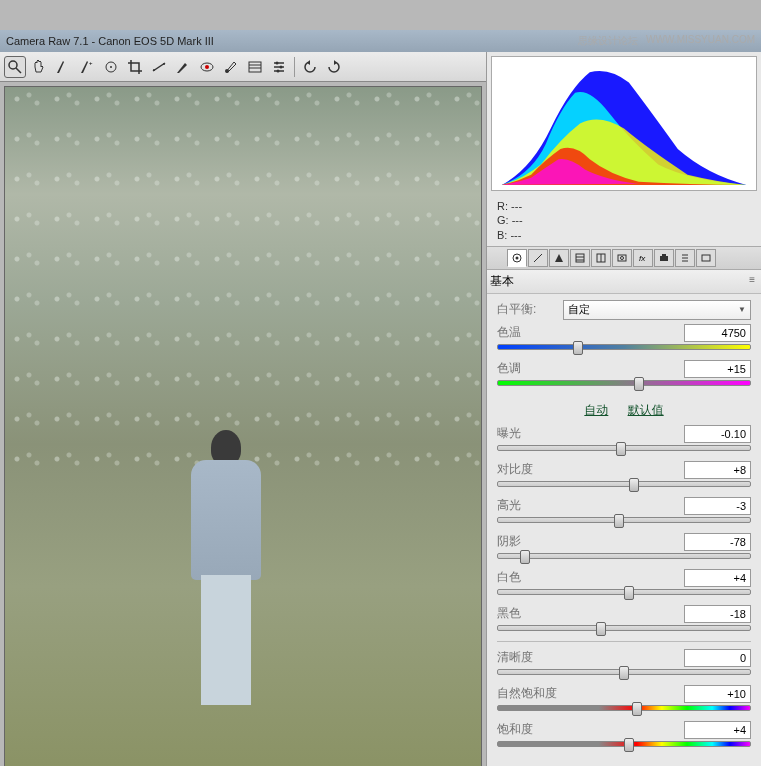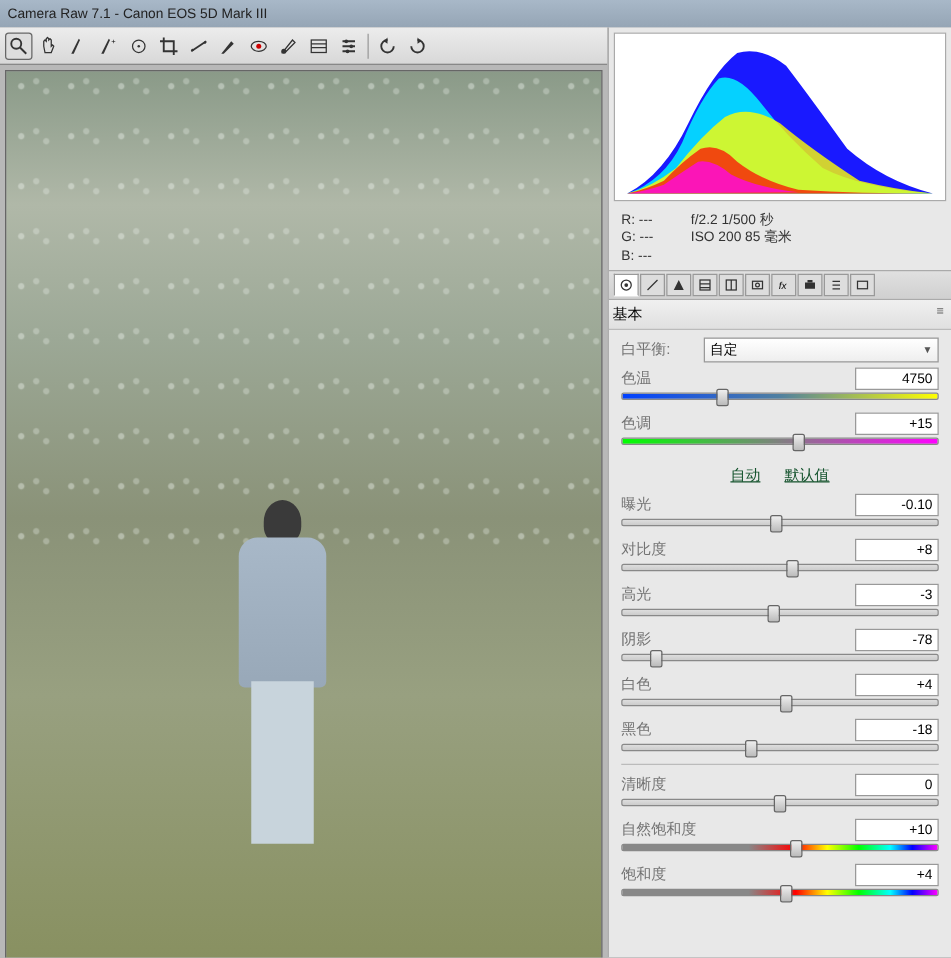--- a/index.html
+++ b/index.html
@@ -1,38 +1,38 @@
 <!DOCTYPE html>
 <html><head>
 <meta charset="utf-8">
 <style>
 * { margin: 0; padding: 0; box-sizing: border-box; font-family: "Microsoft YaHei", sans-serif; }
 body { background: #b8b8b8; width: 761px; height: 766px; overflow: hidden; }
-.titlebar { background: linear-gradient(#a8b8c8, #95a5b5); height: 22px; display: flex; align-items: center; padding: 0 6px; font-size: 11px; color: #222; justify-content: space-between; }
+.titlebar { background: linear-gradient(#a8b8c8, #95a5b5); height: 22px; display: flex; align-items: center; padding: 0 6px; font-size: 11px; color: #222; justify-content: space-between; margin-top: 30px; }
 .watermark { color: #aaa; font-size: 10px; display: flex; gap: 8px; }
 .main { display: flex; height: calc(100% - 22px); }
 .preview-area { flex: 0 0 485px; background: #b8b8b8; }
 .toolbar { height: 30px; background: linear-gradient(#ececec, #d8d8d8); border-bottom: 1px solid #888; display: flex; align-items: center; padding: 0 4px; gap: 2px; }
 .tool-btn { width: 22px; height: 22px; display: flex; align-items: center; justify-content: center; border: 1px solid transparent; border-radius: 3px; cursor: pointer; }
 .tool-btn.active { border-color: #666; background: #ddd; }
 .tool-btn svg { width: 16px; height: 16px; }
 .sep { width: 1px; height: 20px; background: #999; margin: 0 2px; }
 .image-preview { width: 478px; height: 716px; margin: 4px; border: 1px solid #666; position: relative; overflow: hidden; background: linear-gradient(180deg, #8a9a88 0%, #b0b8a8 15%, #9ca896 30%, #8a9278 50%, #98a080 70%, #889060 100%); }
 .tree-layer { position: absolute; top: 0; left: 0; right: 0; height: 55%; background: radial-gradient(circle at 30% 30%, rgba(240,245,240,0.4) 2px, transparent 3px), radial-gradient(circle at 60% 20%, rgba(240,245,240,0.3) 2px, transparent 3px), radial-gradient(circle at 80% 40%, rgba(240,245,240,0.3) 2px, transparent 3px); background-size: 40px 40px; }
 .person { position: absolute; left: 38%; top: 48%; width: 80px; height: 280px; }
 .person-head { width: 30px; height: 35px; background: #3a3a3a; border-radius: 50% 50% 40% 40%; margin: 0 auto; }
 .person-body { width: 70px; height: 120px; background: linear-gradient(#a8b8c8, #98a8b8); margin: -5px auto 0; border-radius: 15px 15px 5px 5px; }
 .person-legs { width: 50px; height: 130px; background: #c8d4dc; margin: -5px auto 0; }
 .panel { flex: 1; background: #e8e8e8; border-left: 1px solid #999; display: flex; flex-direction: column; overflow-y: auto; }
 .histogram { height: 135px; background: #fff; margin: 4px; border: 1px solid #aaa; position: relative; }
 .histo-svg { width: 100%; height: 100%; }
 .exif { padding: 4px 10px; font-size: 11px; color: #333; display: flex; gap: 30px; }
 .exif-rgb { line-height: 1.3; }
 .exif-meta { line-height: 1.3; }
-.tab-strip { height: 24px; background: linear-gradient(#e0e0e0, #d0d0d0); border-top: 1px solid #aaa; border-bottom: 1px solid #aaa; display: flex; align-items: center; padding: 0 4px; gap: 1px; }
+.tab-strip { height: 24px; background: linear-gradient(#e0e0e0, #d0d0d0); border-top: 1px solid #aaa; border-bottom: 1px solid #aaa; display: flex; align-items: center; padding: 0 20px; gap: 1px; }
 .tab-icon { width: 20px; height: 18px; border: 1px solid #999; background: #ddd; cursor: pointer; display: flex; align-items: center; justify-content: center; font-size: 10px; }
 .tab-icon.active { background: #fff; border-bottom-color: #fff; }
 .panel-title { background: linear-gradient(#f0f0f0, #e0e0e0); border-bottom: 1px solid #bbb; text-align: left; padding: 3px; font-size: 12px; position: relative; }
 .panel-menu { position: absolute; right: 6px; top: 4px; font-size: 10px; color: #666; cursor: pointer; }
 .controls { padding: 6px 10px; }
 .row { display: flex; align-items: center; margin-bottom: 4px; gap: 6px; font-size: 12px; }
 .row-label { flex: 0 0 60px; color: #737373; }
 .dropdown { flex: 1; height: 20px; border: 1px solid #999; background: linear-gradient(#fff, #eee); font-size: 11px; padding: 0 4px; cursor: pointer; display: flex; align-items: center; justify-content: space-between; }
 .dropdown::after { content: '▼'; font-size: 8px; color: #555; }
 .slider-row { margin-bottom: 8px; }
@@ -47,20 +47,24 @@
 .slider-thumb { position: absolute; top: -3px; width: 10px; height: 14px; background: linear-gradient(#eee, #bbb); border: 1px solid #666; border-radius: 2px; transform: translateX(-50%); cursor: grab; }
 .links { text-align: center; padding: 6px; font-size: 12px; }
 .links span { color: #14532d; text-decoration: underline; cursor: pointer; margin: 0 8px; }
 .divider { height: 8px; border-top: 1px solid #bbb; margin-top: 4px; }
 </style>
 </head>
 <body>
 
 <div class="titlebar">
   <span>Camera Raw 7.1  -  Canon EOS 5D Mark III</span>
+  <span class="watermark">
+    <span>思缘设计论坛</span>
+    <span>WWW.MISSYUAN.COM</span>
+  </span>
 </div>
 
 <div class="main">
   <div class="preview-area">
     <div class="toolbar">
       <div class="tool-btn active">
           <svg viewBox="0 0 16 16">
             <circle cx="6" cy="6" r="4" fill="none" stroke="#333" stroke-width="1.5"></circle>
             <line x1="9" y1="9" x2="14" y2="14" stroke="#333" stroke-width="1.5"></line>
           </svg>
@@ -166,24 +170,20 @@
         <path d="M10 125 Q25 122 40 115 Q55 100 70 90 Q85 85 100 100 Q120 115 150 122 Q200 125 260 125 Z" fill="#ff0000" opacity="0.7"></path>
         <path d="M10 125 Q25 123 40 118 Q55 108 68 100 Q80 98 95 110 Q115 120 150 124 Z" fill="#ff00ff" opacity="0.7"></path>
       </svg>
     </div>
     <div class="exif">
       <div class="exif-rgb">
         <div>R:   ---</div>
         <div>G:   ---</div>
         <div>B:   ---</div>
       </div>
-      <div class="exif-meta">
-        <div>f/2.2  1/500 秒</div>
-        <div>ISO 200  85 毫米</div>
-      </div>
     </div>
 
     <div class="tab-strip">
       <div class="tab-icon active">
           <svg width="12" height="12" viewBox="0 0 12 12">
             <circle cx="6" cy="6" r="4" fill="none" stroke="#333"></circle>
             <circle cx="6" cy="6" r="1.5" fill="#333"></circle>
           </svg>
         </div>
       <div class="tab-icon">

